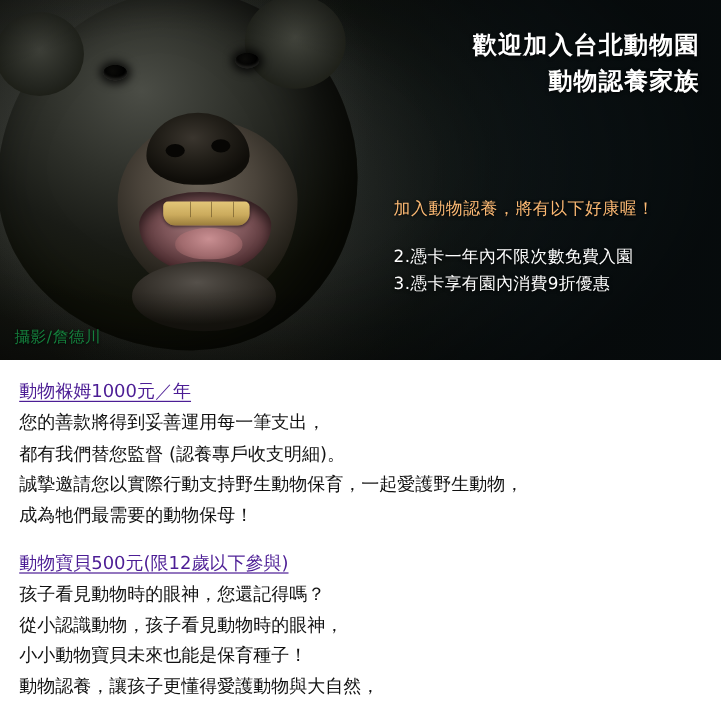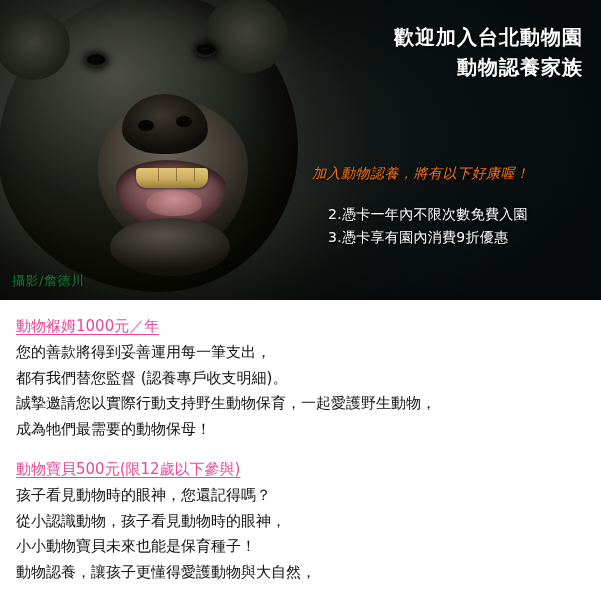--- a/index.html
+++ b/index.html
@@ -217,27 +217,26 @@
     font-size: 20px;
     font-weight: bold;
     line-height: 1.5;
     letter-spacing: 1px;
     text-shadow: 0 1px 3px rgba(0,0,0,0.85);
   }
   .hero-title div { white-space: nowrap; text-align: right; }
 
   .hero-sub {
     position: absolute;
-    left: 312px;
+    left: 328px;
     top: 165px;
-    color: #f97316;
+    color: #fdba74;
     font-size: 14px;
     letter-spacing: 0.5px;
     text-shadow: 0 1px 3px rgba(0,0,0,0.9);
-    font-style: italic;
   }
   .benefits {
     position: absolute;
     left: 328px;
     top: 203px;
     color: #ffffff;
     font-size: 14px;
     line-height: 1.62;
     letter-spacing: 0.3px;
     text-shadow: 0 1px 3px rgba(0,0,0,0.9);
@@ -254,21 +253,21 @@
     top: 300px;
     width: 601px;
     padding: 14px 16px 0 16px;
     box-sizing: border-box;
     color: #111111;
   }
   .section { margin-bottom: 14px; }
   .section-heading {
     font-size: 15px;
     line-height: 1.72;
-    color: #ec4899;
+    color: #4c1d95;
     text-decoration: underline;
     text-underline-offset: 3px;
   }
   .section-line {
     font-size: 15px;
     line-height: 1.72;
     color: #111;
     white-space: nowrap;
   }
 </style>

